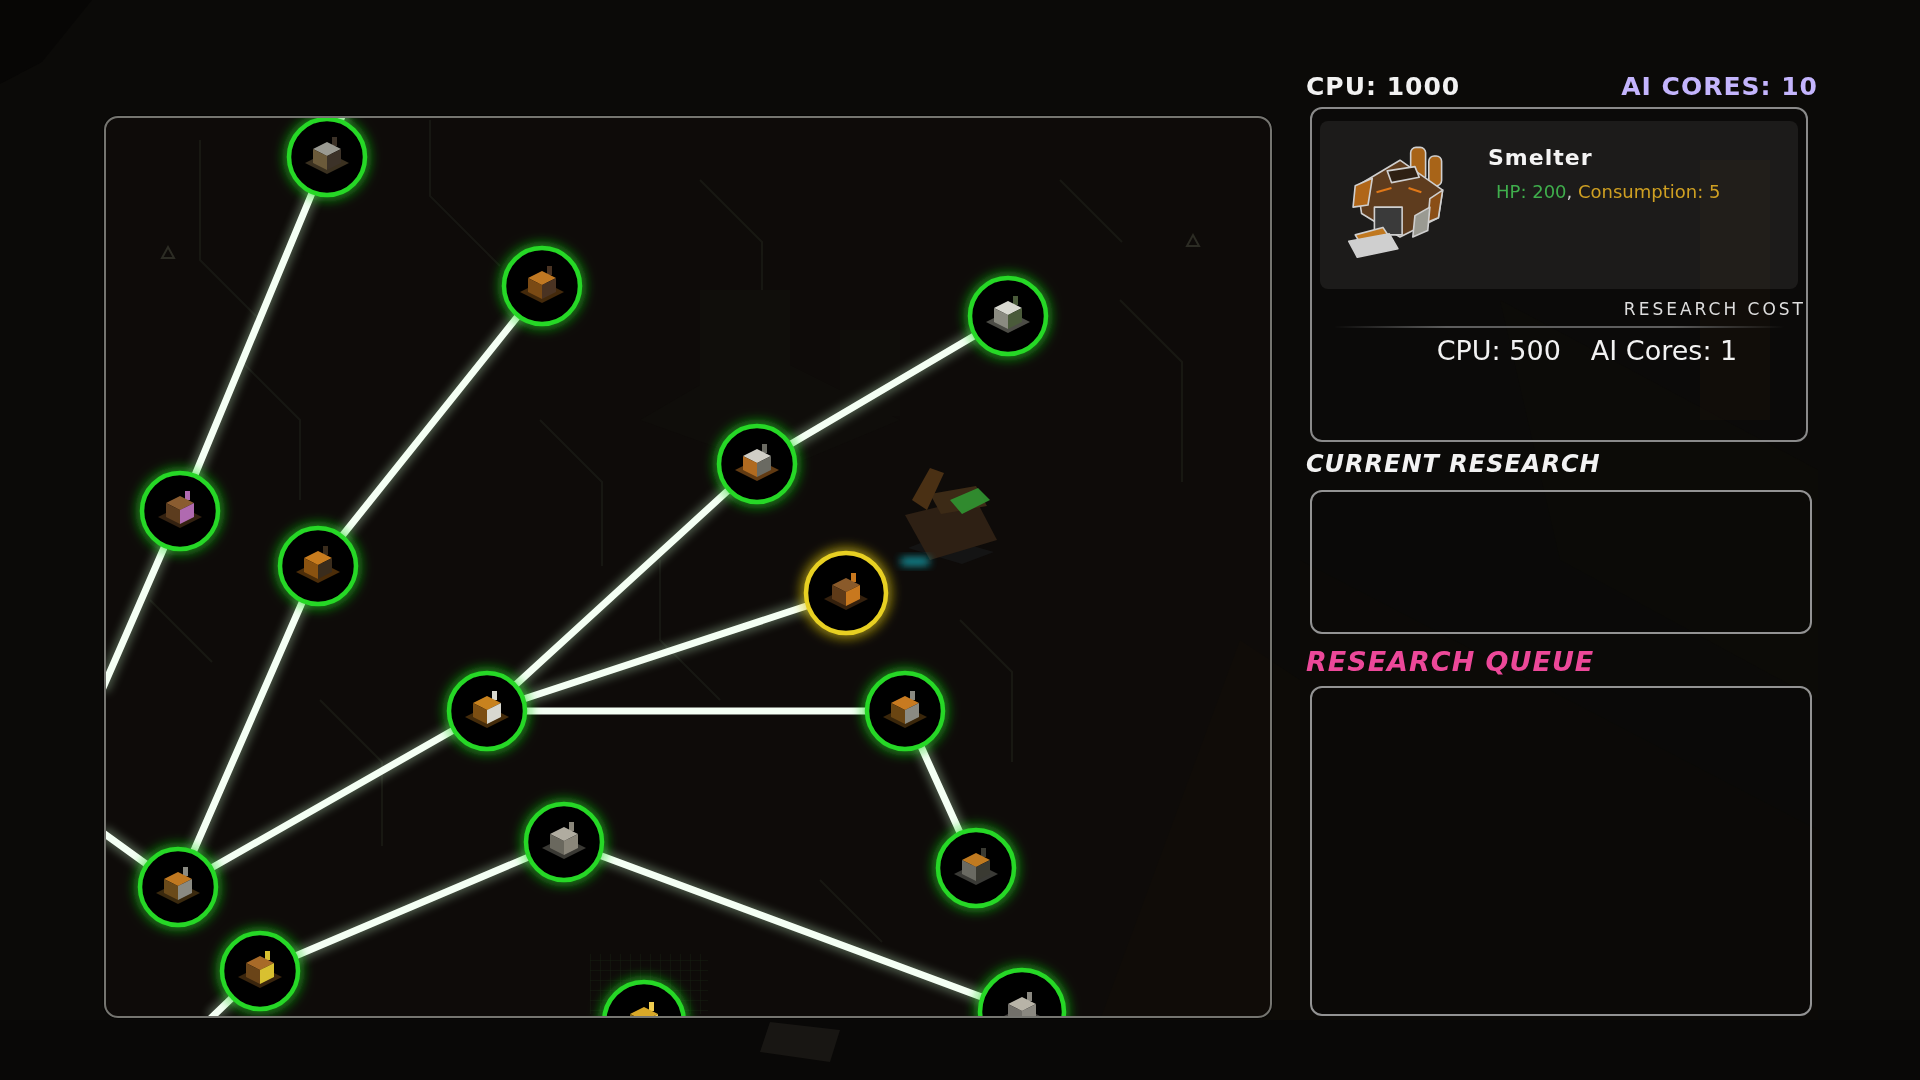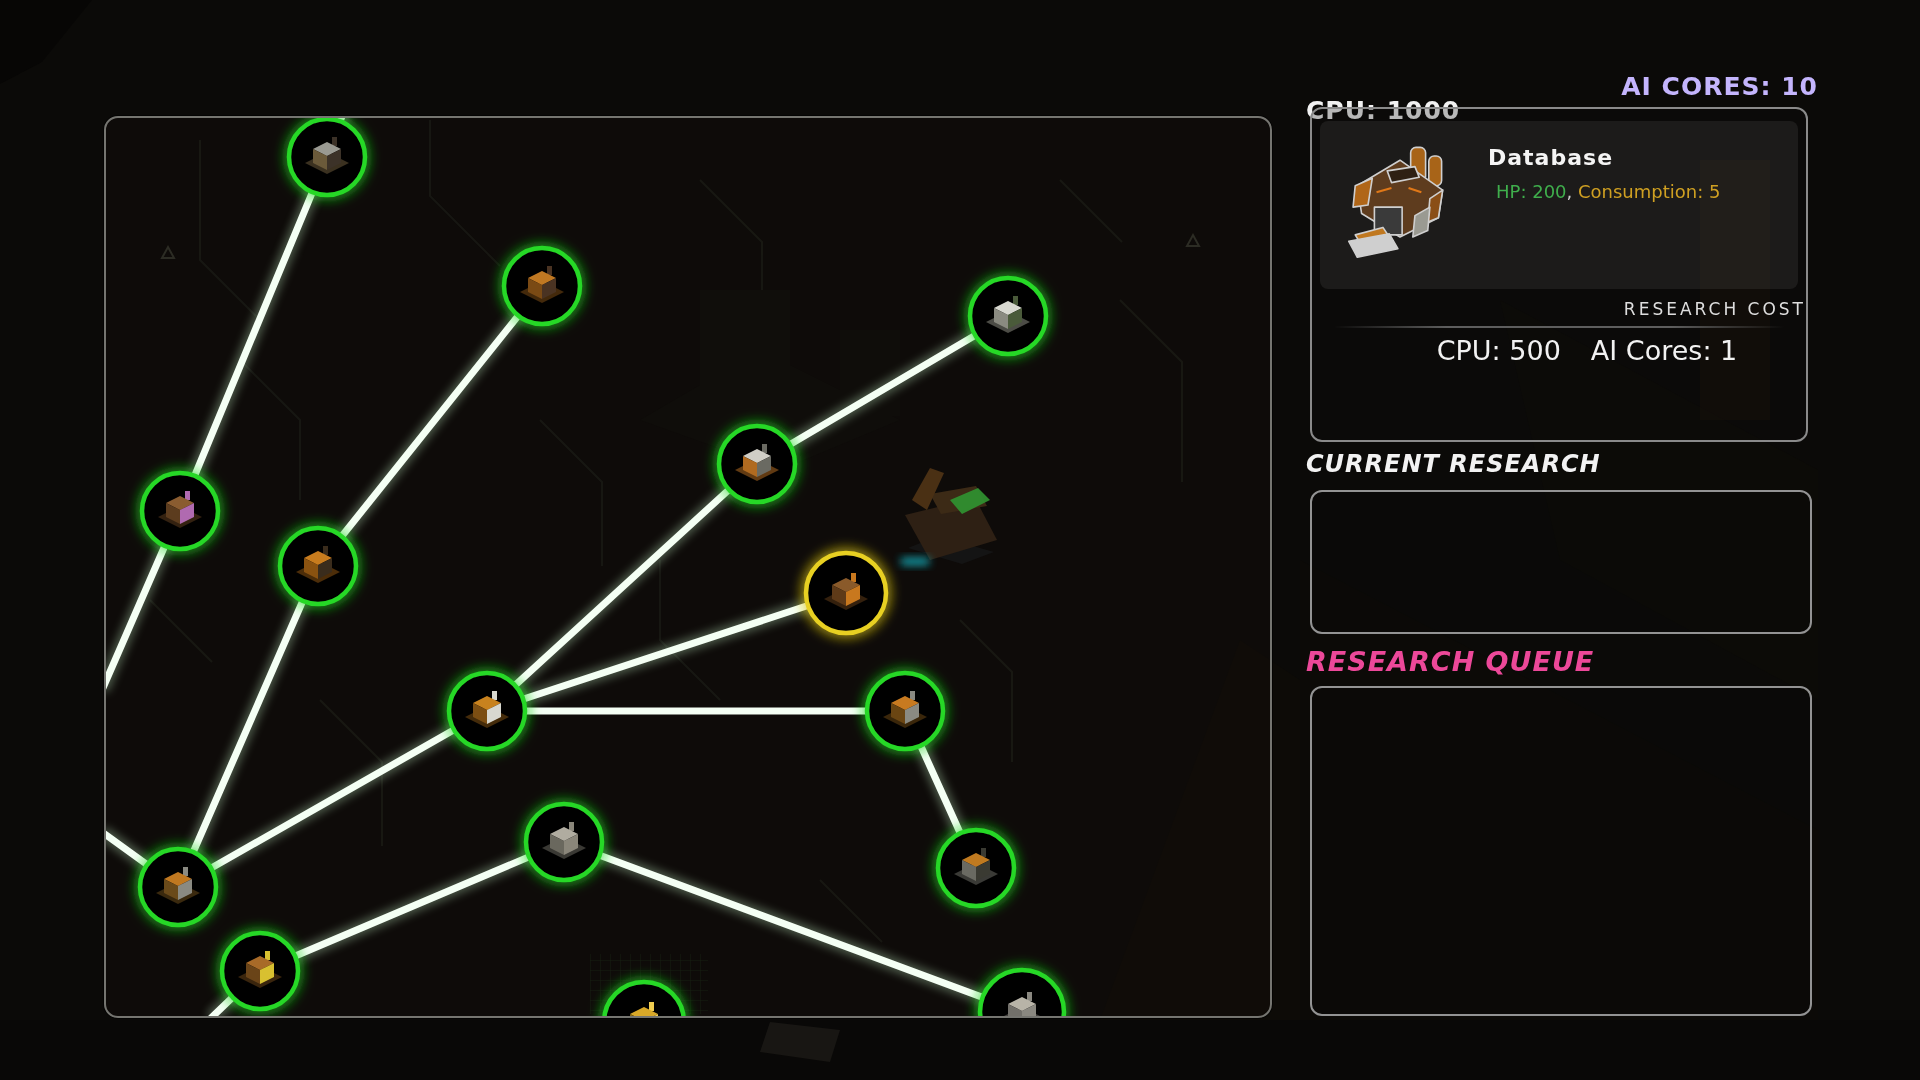--- a/index.html
+++ b/index.html
@@ -13,21 +13,21 @@
     background:rgba(22,18,12,0.30);z-index:2;}
   #tree-svg{left:0;top:0;z-index:3;}
   .tree-panel-border{left:104px;top:116px;width:1168px;height:902px;border-radius:14px;
     border:2px solid #757570;z-index:4;pointer-events:none;
     box-shadow:0 0 0 1px rgba(0,0,0,0.6);}
   .rightcol{z-index:5;}
 
   
   .page-title{left:104px;top:58px;width:1168px;text-align:center;font-size:34px;
     font-weight:bold;letter-spacing:3px;color:#f4f4f4;z-index:5;}
-  .res-cpu{left:1306px;top:72px;font-size:25px;font-weight:bold;letter-spacing:1px;color:#f2f2f2;margin-top:24px;}
+  .res-cpu{left:1306px;top:72px;font-size:25px;font-weight:bold;letter-spacing:1px;color:#f2f2f2;}
   .res-ai{left:1520px;top:72px;width:298px;text-align:right;font-size:25px;font-weight:bold;
     letter-spacing:1px;color:#c4b5fd;}
 
   
   .info-panel{left:1310px;top:107px;width:498px;height:335px;border:2px solid #8a8a8a;
     border-radius:12px;background:rgba(10,10,10,0.25);}
   .info-card{left:8px;top:12px;width:478px;height:168px;border-radius:8px;
     background:rgba(255,255,255,0.07);}
   .card-icon{left:16px;top:20px;width:128px;height:128px;}
   .card-name{left:168px;top:24px;font-size:22px;font-weight:bold;letter-spacing:1px;color:#f4f4f4;}
@@ -352,21 +352,21 @@
           <polygon points="74,70 88,62 86,84 72,90" fill="#9a9a92"></polygon>
           <rect x="36" y="62" width="26" height="26" fill="#3a3a3a"></rect>
           <polygon points="18,88 44,81 52,93 26,101" fill="#c07820"></polygon>
           <polygon points="12,94 50,87 58,101 20,109" fill="#cfcfcf"></polygon>
         </g>
         <g stroke="#e07818" stroke-width="2">
           <line x1="38" y1="48" x2="52" y2="44"></line>
             <line x1="68" y1="44" x2="80" y2="48"></line>
         </g>
       </svg>
-      <div class="abs card-name">Database</div>
+      <div class="abs card-name">Smelter</div>
       <div class="abs card-stats"><span class="stat-hp">HP: 200</span><span class="stat-sep">, </span><span class="stat-cons">Consumption: 5</span></div>
     </div>
     <div class="abs cost-header">RESEARCH COST</div>
     <div class="abs cost-divider"></div>
     <div class="abs cost-line"><span>CPU: 500</span><span>AI Cores: 1</span></div>
   </div>
 
   <div class="abs sec-current rightcol">CURRENT RESEARCH</div>
   <div class="abs box-current rightcol"></div>
 

